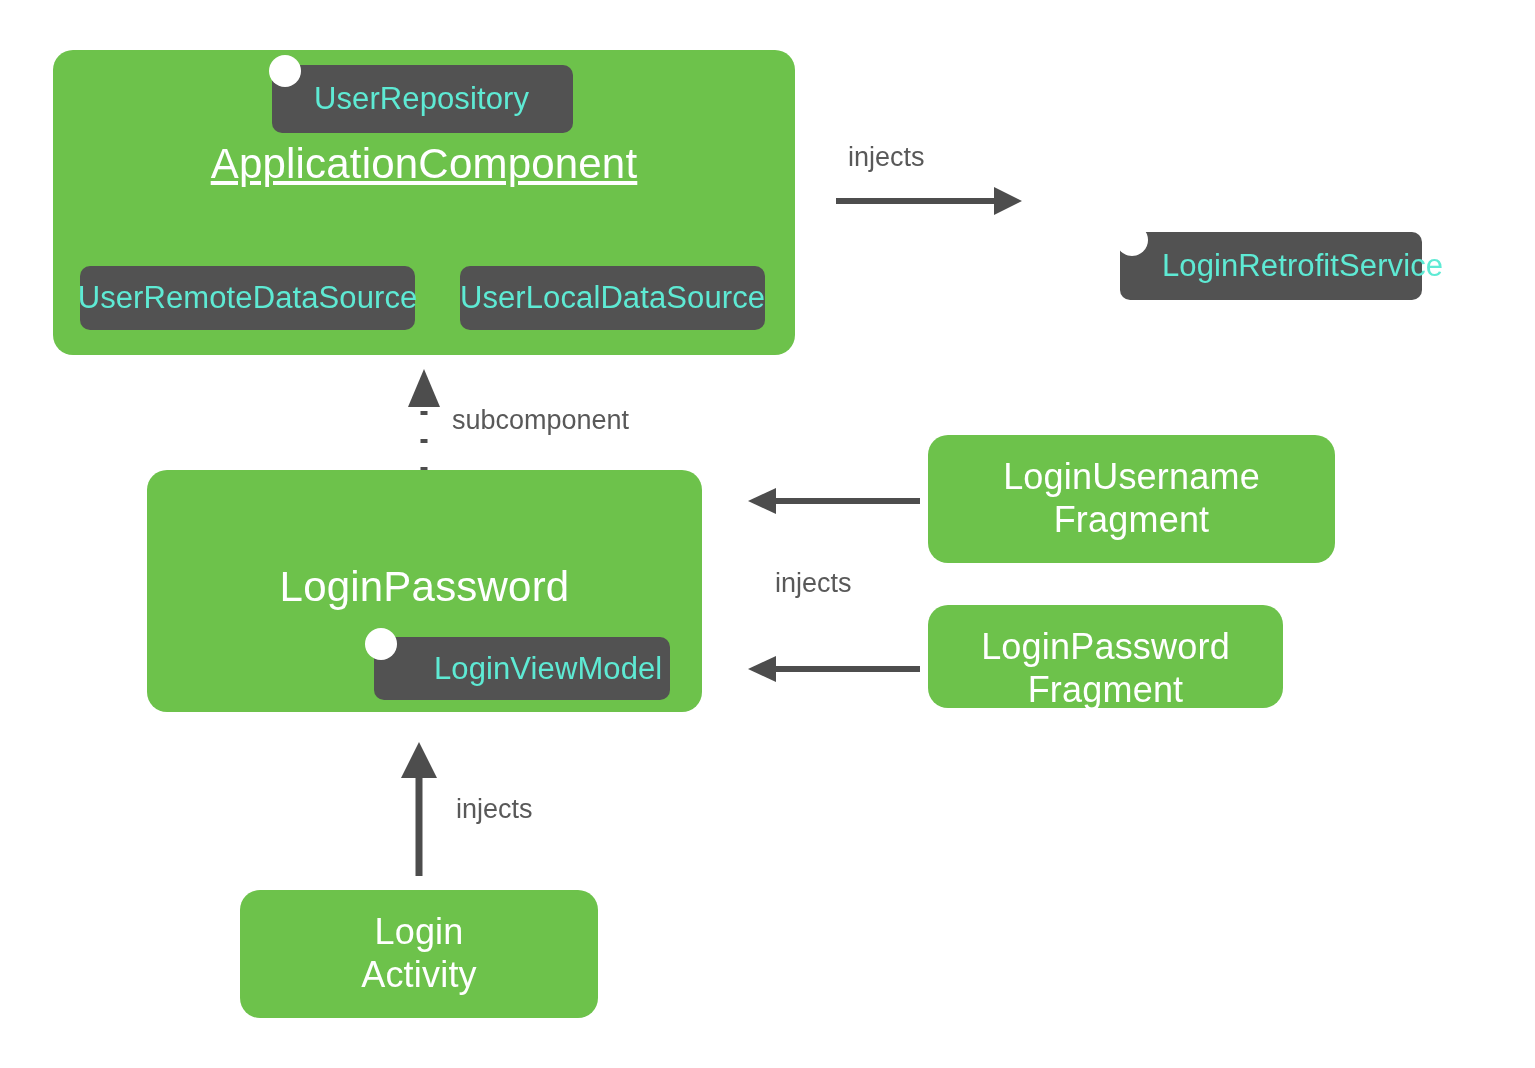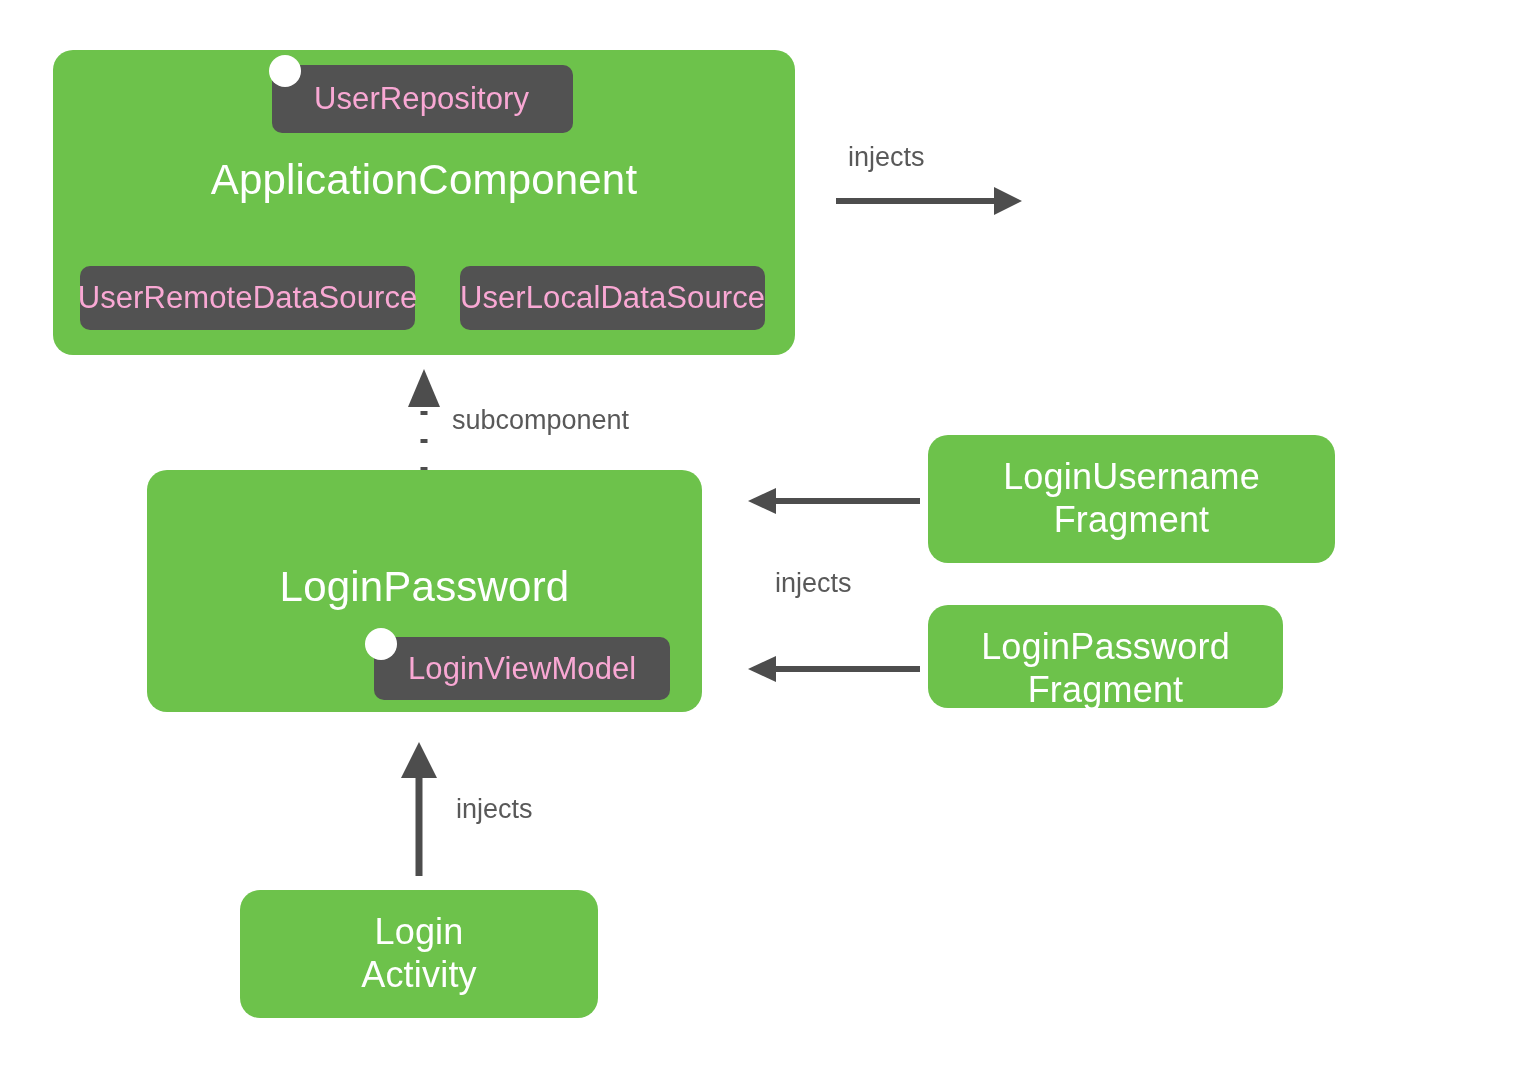--- a/index.html
+++ b/index.html
@@ -41,21 +41,21 @@
   .gbox-title.small {
     font-size: 36px;
     line-height: 1.2;
   }
 
   
   .chip {
     position: absolute;
     background: #525252;
     border-radius: 10px;
-    color: #f9a8d4;
+    color: #5eead4;
     display: flex;
     align-items: center;
     justify-content: center;
     font-size: 31px;
     box-sizing: border-box;
     letter-spacing: 0.1px;
   }
   .chip.indent {
     justify-content: flex-start;
     padding-left: 42px;
@@ -84,37 +84,40 @@
     font-size: 27px;
     white-space: nowrap;
   }
 </style>
 </head>
 <body>
 
 <div id="canvas">
 
   <div class="gbox" style="left:53px; top:50px; width:742px; height:305px;">
-    <div class="gbox-title" style="top:108px;">ApplicationComponent</div>
+    <div class="gbox-title" style="top:92px;text-decoration:underline;">ApplicationComponent</div>
   </div>
 
   <div class="chip indent" style="left:272px; top:65px; width:301px; height:68px;">
     <span>UserRepository</span>
   </div>
   <div class="dot" style="left:269px; top:55px;"></div>
 
   <div class="chip" style="left:80px; top:266px; width:335px; height:64px;">
     <span>UserRemoteDataSource</span>
   </div>
 
   <div class="chip" style="left:460px; top:266px; width:305px; height:64px;">
     <span>UserLocalDataSource</span>
   </div>
 
 
+  <div class="chip indent" style="left:1120px; top:232px; width:302px; height:68px;">
+    <span>LoginRetrofitService</span>
+  </div>
   <div class="dot" style="left:1116px; top:224px;"></div>
 
   <div class="edge" style="left:836px; top:186px; width:186px; height:30px;">
     <svg width="186" height="30" viewBox="0 0 186 30">
       <line x1="0" y1="15" x2="158" y2="15" stroke="#4d4d4d" stroke-width="6"></line>
       <polygon points="158,1 186,15 158,29" fill="#4d4d4d"></polygon>
     </svg>
   </div>
   <div class="edge-label" style="left:848px; top:142px;">injects</div>
 
@@ -123,21 +126,21 @@
       <line x1="20" y1="106" x2="20" y2="42" stroke="#4d4d4d" stroke-width="7" stroke-dasharray="4 24" stroke-linecap="butt"></line>
       <polygon points="4,42 20,4 36,42" fill="#4d4d4d"></polygon>
     </svg>
   </div>
   <div class="edge-label" style="left:452px; top:405px;">subcomponent</div>
 
   <div class="gbox" style="left:147px; top:470px; width:555px; height:242px;">
     <div class="gbox-title" style="top:95px;">LoginPassword</div>
   </div>
 
-  <div class="chip indent" style="left:374px; top:637px; width:296px; height:63px; padding-left:34px;">
+  <div class="chip indent" style="left:374px; top:637px; width:296px; height:63px; padding-left:60px;">
     <span>LoginViewModel</span>
   </div>
   <div class="dot" style="left:365px; top:628px;"></div>
 
   <div class="gbox" style="left:928px; top:435px; width:407px; height:128px;">
     <div class="gbox-title small" style="top:20px;">LoginUsername
 Fragment</div>
   </div>
 
   <div class="edge" style="left:748px; top:487px; width:172px; height:28px;">

